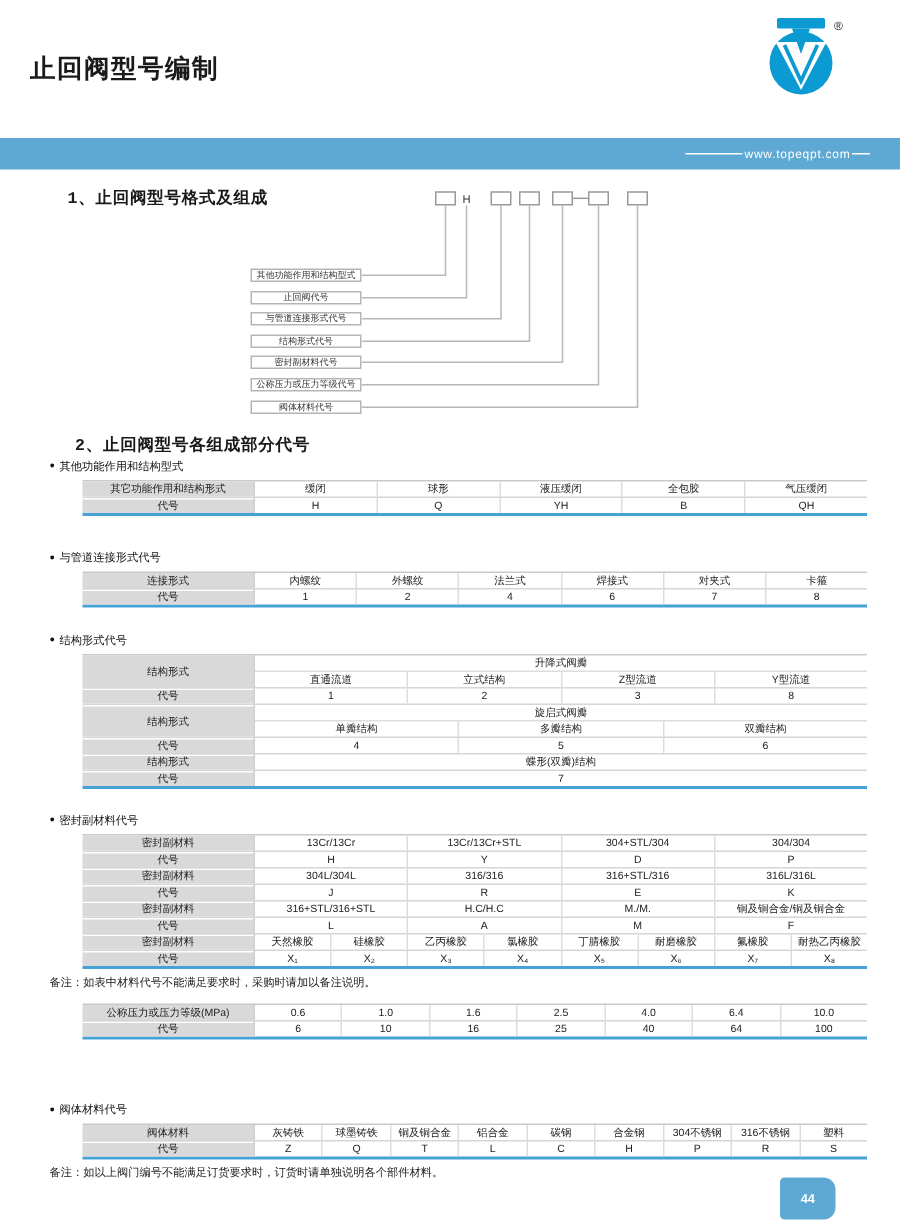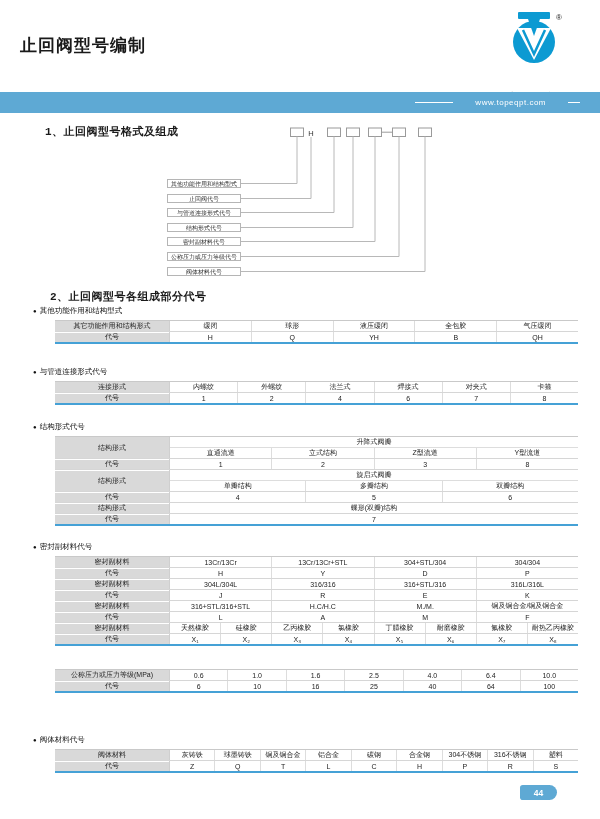--- a/index.html
+++ b/index.html
@@ -7,21 +7,21 @@
     width:600px;height:819px;position:relative;background:#ffffff;
     font-family:"Liberation Sans","DejaVu Sans",sans-serif;color:#1a1a1a;
     overflow:hidden;
   }
   
   .doc-title{position:absolute;left:20px;top:34px;font-size:17px;font-weight:bold;letter-spacing:1px;}
   .logo-block{position:absolute;left:505px;top:10px;width:58px;text-align:center;}
   .brand-name{margin-top:18px;font-size:13px;font-weight:bold;letter-spacing:1px;white-space:nowrap;}
   .banner{position:absolute;left:0;top:92px;width:600px;height:21px;background:#5ea9d4;
     display:flex;align-items:center;justify-content:flex-end;padding-right:20px;box-sizing:border-box;}
-  .banner .url{color:#ffffff;font-size:8px;letter-spacing:.5px;margin:0 22px;}
+  .banner .url{color:#ffffff;font-size:8px;letter-spacing:.5px;margin:0 1px;}
   .banner .line{height:1px;background:#ffffff;}
   .banner .line.long{width:38px;} .banner .line.short{width:12px;}
   
   .sec-h{position:absolute;font-size:11px;font-weight:bold;letter-spacing:.5px;font-family:Liberation Mono, monospace;}
   #h1{left:45px;top:124px;} #h2{left:50px;top:289px;}
   
   #diagram-svg{position:absolute;left:0;top:0;width:600px;height:290px;pointer-events:none;}
   .fmt-label{position:absolute;left:167px;width:74px;height:9px;line-height:9px;box-sizing:border-box;
     border:1px solid #b5b5b5;background:#fff;text-align:center;font-size:6px;color:#333;white-space:nowrap;}
   
@@ -38,21 +38,21 @@
   .grp-row{display:flex;flex:1;}
   .grp-row + .grp-row{border-top:1px solid #ddd;}
   .cell{flex:1;display:flex;align-items:center;justify-content:center;font-size:7px;color:#222;
     border-left:1px solid #ddd;box-sizing:border-box;white-space:nowrap;overflow:hidden;}
   .cell:first-child{border-left:none;}
   .rh12 .grp-row{height:12px;} .rh11 .grp-row{height:11px;} .rh9 .grp-row{height:9px;}
   .note{margin-top:4px;font-size:7.5px;color:#222;}
   
   #tb0{top:306px;} #tb1{top:367px;} #tb2{top:422px;} #tb3{top:542px;} #tb4{top:669px;} #tb5{top:735px;}
   
-  .page-badge{position:absolute;left:520px;top:785px;width:37px;height:15px;background:#5ea9d4;
+  .page-badge{position:absolute;left:520px;top:785px;width:37px;height:28px;background:#5ea9d4;
     border-radius:3px 8px 8px 3px;color:#fff;font-size:8.5px;font-weight:bold;
     display:flex;align-items:center;justify-content:center;}
 </style>
 </head>
 <body>
 
 <div class="doc-title">止回阀型号编制</div>
 
 <div class="logo-block">
   <svg width="56" height="58" viewBox="0 0 56 58">
@@ -343,20 +343,21 @@
             <div class="cell">X₃</div>
             <div class="cell">X₄</div>
             <div class="cell">X₅</div>
             <div class="cell">X₆</div>
             <div class="cell">X₇</div>
             <div class="cell">X₈</div>
           </div>
         </div>
       </div>
     </div>
+    <div class="note">备注：如表中材料代号不能满足要求时，采购时请加以备注说明。</div>
   </div>
 <div class="tblock rh12" id="tb4">
     <div class="tbl">
       <div class="grp">
         <div class="grp-label">公称压力或压力等级(MPa)</div>
         <div class="grp-rows">
           <div class="grp-row">
             <div class="cell">0.6</div>
             <div class="cell">1.0</div>
             <div class="cell">1.6</div>
@@ -415,15 +416,16 @@
             <div class="cell">L</div>
             <div class="cell">C</div>
             <div class="cell">H</div>
             <div class="cell">P</div>
             <div class="cell">R</div>
             <div class="cell">S</div>
           </div>
         </div>
       </div>
     </div>
+    <div class="note">备注：如以上阀门编号不能满足订货要求时，订货时请单独说明各个部件材料。</div>
   </div>
 
 <div class="page-badge">44</div>
 
 </body></html>

